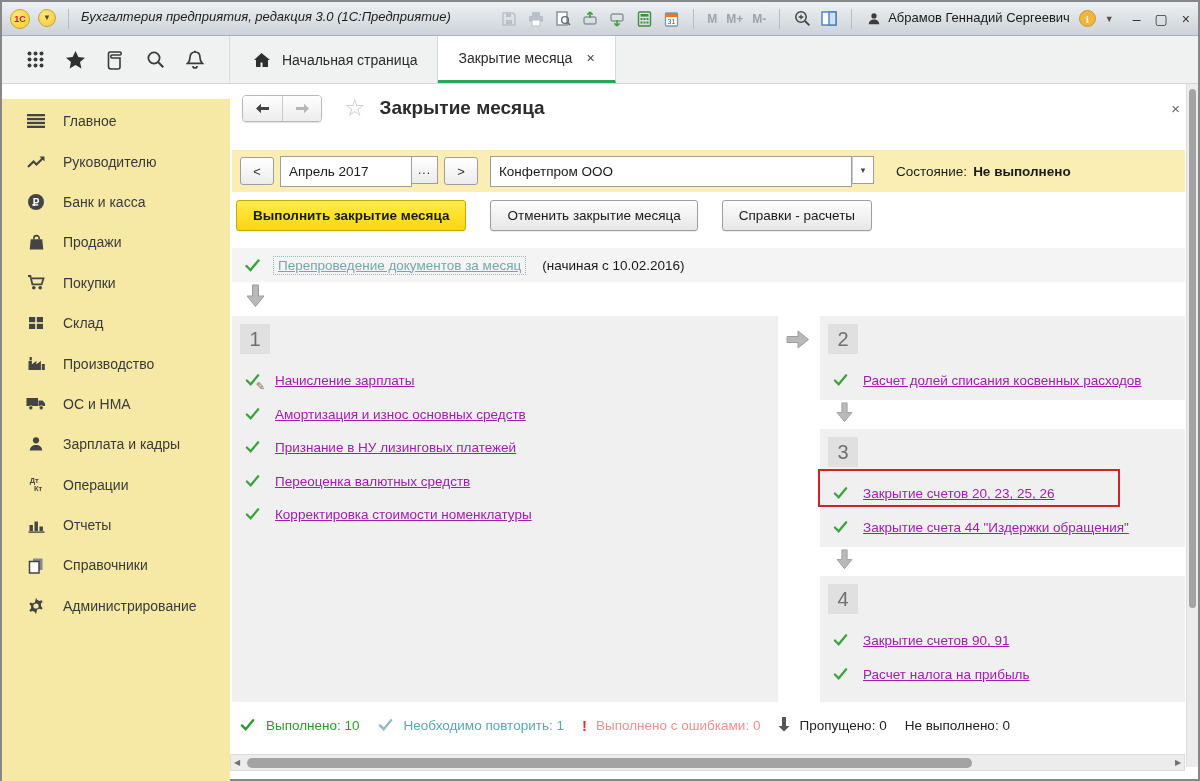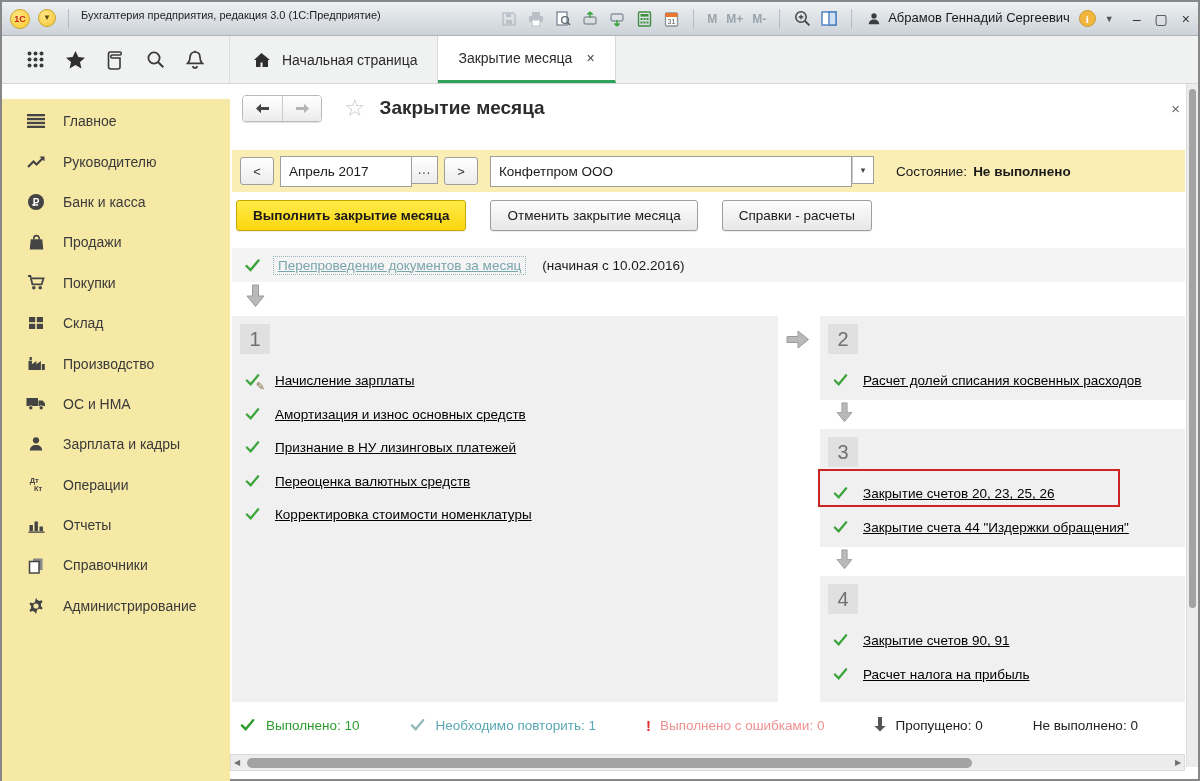--- a/index.html
+++ b/index.html
@@ -14,21 +14,21 @@
   .tb-left { display:flex; align-items:flex-start; gap:8px; flex:1; min-width:0; }
   .logo-1c { width:20px; height:20px; border-radius:50%;
     background:radial-gradient(circle at 35% 30%, #ffe680, #fbc92d);
     border:1px solid #c9a52b; color:#c2231d; font-size:9px; font-weight:bold;
     display:flex; align-items:center; justify-content:center; }
   .logo-dd { width:18px; height:18px; border-radius:50%;
     background:radial-gradient(circle at 35% 30%, #ffe680, #f5c63a);
     border:1px solid #c9a52b; color:#5a4a10; font-size:8px;
     display:flex; align-items:center; justify-content:center; }
   .tb-sep { width:1px; height:20px; background:#b4bcc4; margin:0 4px; }
-  .tb-title { font-size:11px; color:#1d1d1d; white-space:nowrap; overflow:hidden; }
+  .tb-title { font-size:13px; color:#1d1d1d; white-space:nowrap; overflow:hidden;font-style:italic; }
   .tb-right { display:flex; align-items:center; gap:9px; }
   .ticon { width:18px; height:18px; display:flex; align-items:center; justify-content:center; }
   .mem { font-size:12px; font-weight:bold; color:#9aa4ad; }
   .tb-user { display:flex; align-items:flex-start; gap:5px; font-size:13px; color:#1a1a1a; white-space:nowrap; }
   .info-circle { width:17px; height:17px; border-radius:50%; background:#f0b63e; border:1px solid #c79a2e;
     color:#fff; font-size:11px; font-weight:bold; font-family:"Liberation Serif",serif;
     display:flex; align-items:center; justify-content:center; }
   .tb-caret { font-size:9px; color:#555; }
   .winbtns { display:flex; align-items:center; gap:14px; margin-left:10px; font-size:14px; color:#333; }
   .winbtns span { cursor:default; }
@@ -98,35 +98,35 @@
   .repost-note { color:#1a1a1a; margin-left:4px; }
 
   .flow-down { position:absolute; width:20px; }
   .flow-right { position:absolute; }
 
   .block { position:absolute; background:#f0f0f0; }
   .block-num { position:absolute; top:8px; left:8px; width:30px; height:30px; background:#e0e0e0;
     color:#6f6f6f; font-size:20px; display:flex; align-items:center; justify-content:center; }
   .tasks { position:absolute; top:48px; left:0; right:0; }
   .task { display:flex; align-items:center; gap:13px; height:33.5px; padding-left:13px; position:relative; }
-  .task a { color:#000000; font-size:13.5px; text-decoration:underline; }
+  .task a { color:#a21caf; font-size:13.5px; text-decoration:underline; }
   .ck { width:17px; height:17px; position:relative; flex:none; }
   .pencil { position:absolute; right:-3px; bottom:-4px; font-size:11px; color:#8b6f47;
     font-family:"DejaVu Sans",sans-serif; }
   .block1 { left:2px; top:232px; width:546px; height:386px; }
   .rightcol { position:absolute; left:590px; top:232px; width:365px; }
   .block2 { position:relative; width:100%; height:84px; }
   .block3 { position:relative; width:100%; height:118px; }
   .block4 { position:relative; width:100%; height:126px; }
   .rc-arrow { height:29px; display:flex; align-items:center; padding-left:16px; }
   .highlight-box { position:absolute; left:-2px; top:40px; width:302px; height:38px;
     border:2px solid #cc2424; pointer-events:none; }
 
   .legend { position:absolute; left:10px; top:632px; right:24px; display:flex; align-items:center;
-    gap:50px; font-size:13.5px; white-space:nowrap; }
+    gap:18px; font-size:13.5px; white-space:nowrap; }
   .leg { display:flex; align-items:center; gap:9px; }
   .leg-done { color:#2d9b2d; }
   .leg-repeat { color:#58a7b3; }
   .leg-errors { color:#f08f8f; }
   .leg-skip, .leg-notdone { color:#222; }
   .excl { color:#e03030; font-weight:bold; font-size:15px; }
 
   .hscroll { position:absolute; left:0; right:13px; top:670px; height:17px; background:#ececec;
     border:1px solid #dcdcdc; display:flex; align-items:center; }
   .hs-arrow { width:12px; font-size:8px; color:#707070; text-align:center; }

